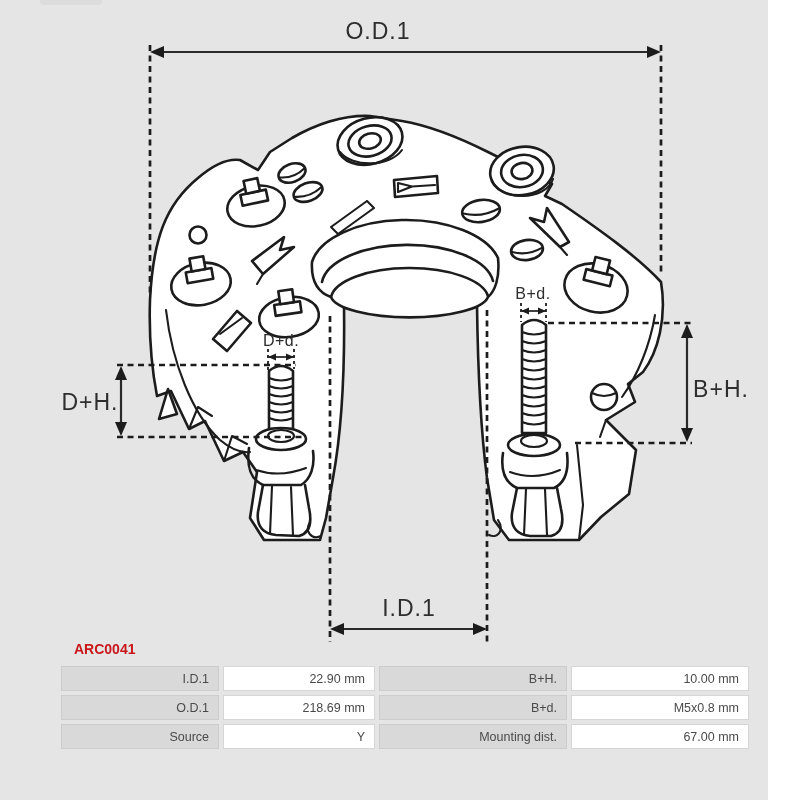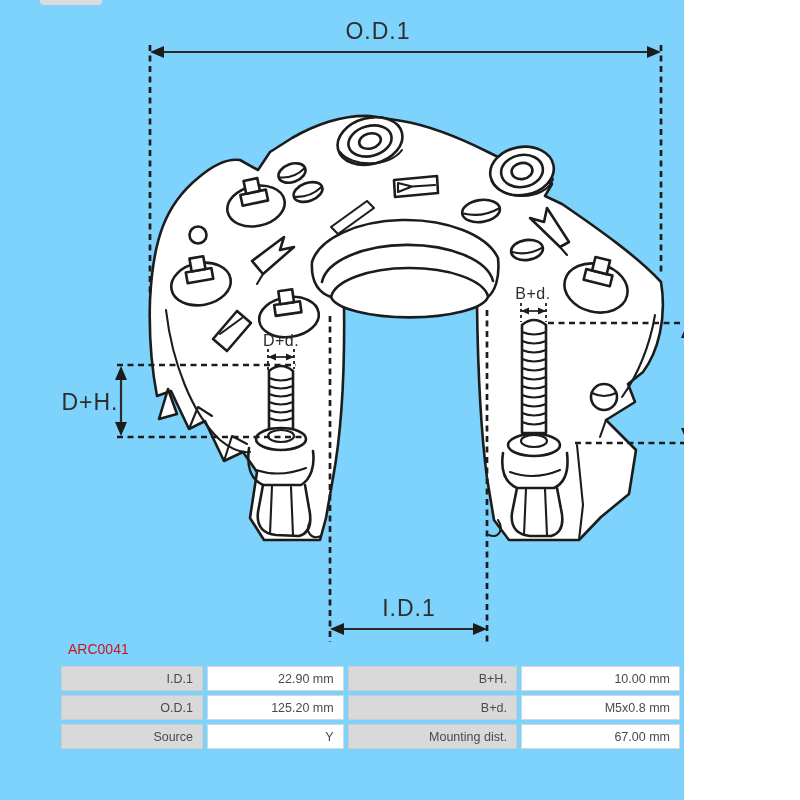--- a/index.html
+++ b/index.html
@@ -1,30 +1,30 @@
 <!DOCTYPE html>
 <html><head>
 <meta charset="utf-8">
 <style>
   html,body{margin:0;padding:0;background:#ffffff;}
-  .canvas{position:relative;width:684px;height:800px;background:#7dd3fc;overflow:hidden;
-          font-family:"Liberation Sans",sans-serif;}
+  .canvas{position:relative;width:756px;height:800px;background:#e5e5e5;overflow:hidden;
+          font-family:"Liberation Sans",sans-serif;padding-left:12px;}
   .wm{position:absolute;left:40px;top:0;width:62px;height:5px;background:#dcdcdc;
       border-radius:0 0 4px 4px;}
   svg.drawing{position:absolute;left:0;top:0;}
   svg .ln{fill:none;stroke:#1c1c1c;stroke-width:2.6;stroke-linejoin:round;stroke-linecap:round;}
   svg .lnw{fill:#ffffff;stroke:#1c1c1c;stroke-width:2.6;stroke-linejoin:round;}
   svg .thin{fill:none;stroke:#1c1c1c;stroke-width:2.1;stroke-linejoin:round;stroke-linecap:round;}
   svg .dash{fill:none;stroke:#1c1c1c;stroke-width:2.7;stroke-dasharray:6 4.5;}
   svg .dot{fill:none;stroke:#1c1c1c;stroke-width:1.8;stroke-dasharray:3 3;}
   svg .dimline{fill:none;stroke:#2a2a2a;stroke-width:2.2;}
   svg .head{fill:#1c1c1c;stroke:none;}
   svg text.dim{font-family:"Liberation Sans",sans-serif;font-size:23px;fill:#2e2e2e;letter-spacing:1px;}
   svg text.dimsm{font-family:"Liberation Sans",sans-serif;font-size:16px;fill:#2e2e2e;letter-spacing:0.5px;}
-  .partno{position:absolute;left:68px;top:641px;font-size:14px;font-weight:normal;color:#c9171c;}
+  .partno{position:absolute;left:74px;top:641px;font-size:14px;font-weight:bold;color:#c9171c;}
   table.specs{position:absolute;left:57px;top:662px;border-collapse:separate;border-spacing:4px;
               font-size:12.5px;color:#4a4a4a;}
   table.specs td{height:21px;padding:1px 9px 1px 4px;text-align:right;vertical-align:middle;}
   td.lab{background:#d9d9d9;border:1px solid #cccccc;}
   td.val{background:#ffffff;border:1px solid #d6d6d6;margin-left:43px;}
   td.w1{width:143px;} td.w2{width:137px;} td.w3{width:173px;} td.w4{width:163px;}
 </style>
 </head>
 <body>
 
@@ -234,21 +234,21 @@
   <table class="specs">
     <tbody>
       <tr>
         <td class="lab w1">I.D.1</td>
         <td class="val w2">22.90 mm</td>
         <td class="lab w3">B+H.</td>
         <td class="val w4">10.00 mm</td>
       </tr>
       <tr>
         <td class="lab w1">O.D.1</td>
-        <td class="val w2">125.20 mm</td>
+        <td class="val w2">218.69 mm</td>
         <td class="lab w3">B+d.</td>
         <td class="val w4">M5x0.8 mm</td>
       </tr>
       <tr>
         <td class="lab w1">Source</td>
         <td class="val w2">Y</td>
         <td class="lab w3">Mounting dist.</td>
         <td class="val w4">67.00 mm</td>
       </tr>
     </tbody>

